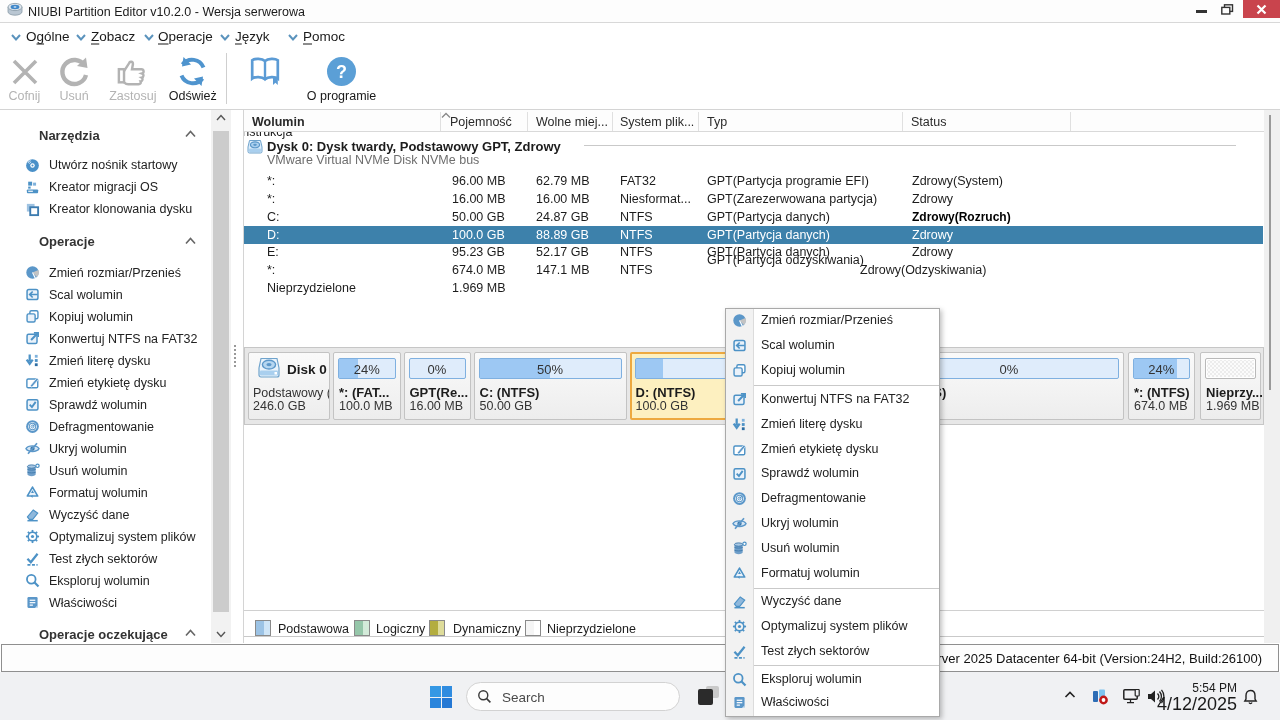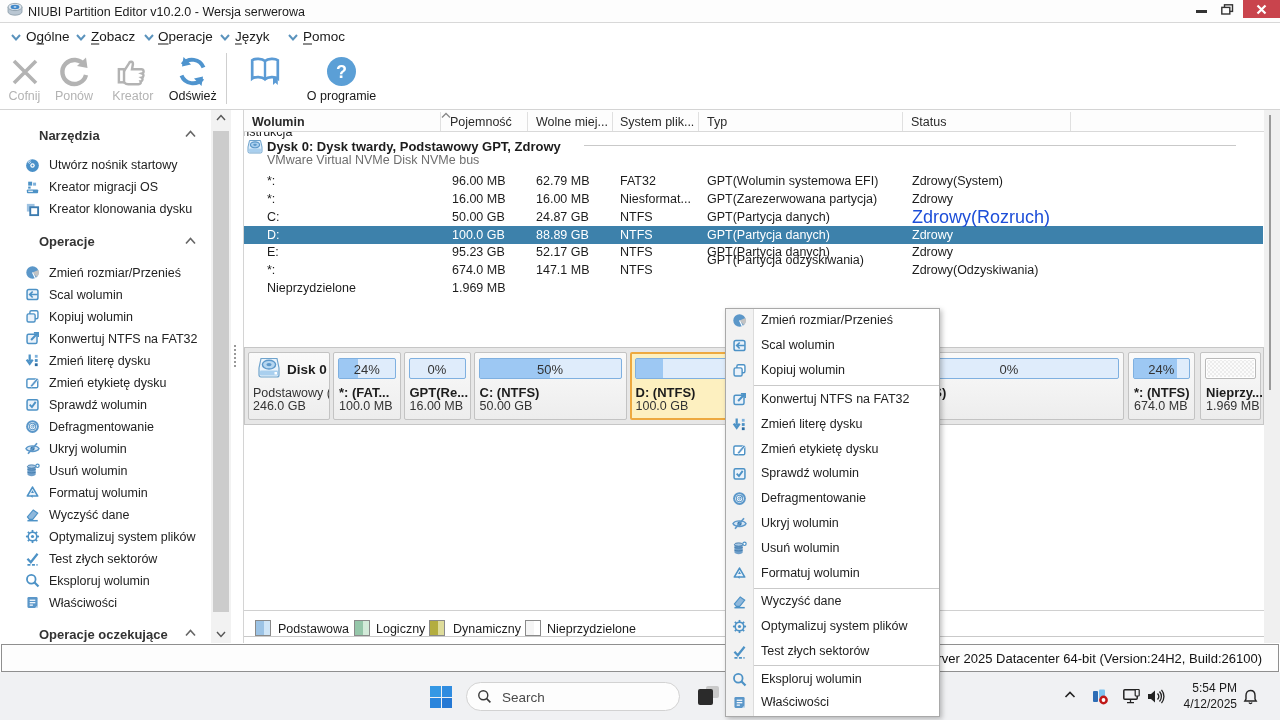--- a/index.html
+++ b/index.html
@@ -70,22 +70,22 @@
 <svg class="ab" style="left:248px;top:56px" width="34" height="31" viewBox="0 0 34 31">
     <path d="M17 5 C14 2.2 6.8 2.2 4.2 4.2 V22.5 C6.8 20.5 14 20.5 17 23.3 C20 20.5 27.2 20.5 29.8 22.5 V4.2 C27.2 2.2 20 2.2 17 5 Z" fill="#fff" stroke="#5b9bd5" stroke-width="2.7"></path>
     <path d="M17 5.5 V23.3" stroke="#5b9bd5" stroke-width="2.4"></path>
     <path d="M25 21.8 V29 L27.4 26.8 L29.8 29 V22.3" fill="#5b9bd5"></path>
   </svg>
 <svg class="ab" style="left:326px;top:56px" width="31" height="31" viewBox="0 0 31 31">
     <circle cx="15.5" cy="15.5" r="14.5" fill="#5b9fd6"></circle>
     <text x="15.5" y="22" text-anchor="middle" font-size="18" font-weight="bold" fill="#fff" font-family="Liberation Sans">?</text>
   </svg>
 <div class="txt" style="left:24.4px;top:96px;transform:translate(-50%,-50%);font-size:12.5px;color:#b3b3b3;">Cofnij</div>
-<div class="txt" style="left:74px;top:96px;transform:translate(-50%,-50%);font-size:12.5px;color:#b3b3b3;">Ponów</div>
-<div class="txt" style="left:132.8px;top:96px;transform:translate(-50%,-50%);font-size:12.5px;color:#b3b3b3;">Kreator</div>
+<div class="txt" style="left:74px;top:96px;transform:translate(-50%,-50%);font-size:12.5px;color:#b3b3b3;">Usuń</div>
+<div class="txt" style="left:132.8px;top:96px;transform:translate(-50%,-50%);font-size:12.5px;color:#b3b3b3;">Zastosuj</div>
 <div class="txt" style="left:192.8px;top:96px;transform:translate(-50%,-50%);font-size:12.5px;color:#1a1a1a;">Odśwież</div>
 <div class="txt" style="left:265.6px;top:96px;transform:translate(-50%,-50%);font-size:12.5px;color:#1a1a1a;margin-top:36px;">Instrukcja</div>
 <div class="txt" style="left:341.6px;top:96px;transform:translate(-50%,-50%);font-size:12.5px;color:#1a1a1a;">O programie</div>
 <div class="ab" style="left:0px;top:109px;width:1280px;height:1px;background:#d4d4d4;"></div>
 <div class="ab" style="left:1264px;top:130px;width:16px;height:1px;background:#d9d9d9;"></div>
 <div class="ab" style="left:0px;top:110px;width:244px;height:533px;background:#fff;border-right:1px solid #d4d4d4;"></div>
 <div class="txt" style="left:39px;top:134.5px;transform:translateY(-50%);font-size:13px;color:#333;font-weight:bold;">Narzędzia</div>
 <svg class="ab" style="left:184px;top:129px" width="13" height="10" viewBox="0 0 13 10">
     <path d="M2 7.5 L6.5 2.5 L11 7.5" fill="none" stroke="#666" stroke-width="1.6"></path>
   </svg>
@@ -261,52 +261,52 @@
     <rect x="2" y="9.5" width="12" height="3.6" rx="1" fill="#a9cfee"></rect>
   </svg>
 <div class="txt" style="left:267px;top:146px;transform:translateY(-50%);font-size:13px;color:#1c1c1c;font-weight:bold;">Dysk 0: Dysk twardy, Podstawowy GPT, Zdrowy</div>
 <div class="ab" style="left:584px;top:145px;width:652px;height:1px;background:#c9c9c9;"></div>
 <div class="txt" style="left:267px;top:159.5px;transform:translateY(-50%);font-size:12.5px;color:#6e6e6e;font-weight:normal;">VMware Virtual NVMe Disk NVMe bus</div>
 <div class="ab" style="left:244px;top:226px;width:1019px;height:17.5px;background:#3d81ab;"></div>
 <div class="txt" style="left:267px;top:181px;transform:translateY(-50%);font-size:12.5px;color:#1c1c1c;font-weight:normal;">*:</div>
 <div class="txt" style="left:452px;top:181px;transform:translateY(-50%);font-size:12.5px;color:#1c1c1c;font-weight:normal;">96.00 MB</div>
 <div class="txt" style="left:536px;top:181px;transform:translateY(-50%);font-size:12.5px;color:#1c1c1c;font-weight:normal;">62.79 MB</div>
 <div class="txt" style="left:620px;top:181px;transform:translateY(-50%);font-size:12.5px;color:#1c1c1c;font-weight:normal;">FAT32</div>
-<div class="txt" style="left:707px;top:181px;transform:translateY(-50%);font-size:12.5px;color:#1c1c1c;font-weight:normal;">GPT(Wolumin systemowa EFI)</div>
+<div class="txt" style="left:707px;top:181px;transform:translateY(-50%);font-size:12.5px;color:#1c1c1c;font-weight:normal;">GPT(Partycja programie EFI)</div>
 <div class="txt" style="left:912px;top:181px;transform:translateY(-50%);font-size:12.5px;color:#1c1c1c;font-weight:normal;">Zdrowy(System)</div>
 <div class="txt" style="left:267px;top:199px;transform:translateY(-50%);font-size:12.5px;color:#1c1c1c;font-weight:normal;">*:</div>
 <div class="txt" style="left:452px;top:199px;transform:translateY(-50%);font-size:12.5px;color:#1c1c1c;font-weight:normal;">16.00 MB</div>
 <div class="txt" style="left:536px;top:199px;transform:translateY(-50%);font-size:12.5px;color:#1c1c1c;font-weight:normal;">16.00 MB</div>
 <div class="txt" style="left:620px;top:199px;transform:translateY(-50%);font-size:12.5px;color:#1c1c1c;font-weight:normal;">Niesformat...</div>
 <div class="txt" style="left:707px;top:199px;transform:translateY(-50%);font-size:12.5px;color:#1c1c1c;font-weight:normal;">GPT(Zarezerwowana partycja)</div>
 <div class="txt" style="left:912px;top:199px;transform:translateY(-50%);font-size:12.5px;color:#1c1c1c;font-weight:normal;">Zdrowy</div>
 <div class="txt" style="left:267px;top:217px;transform:translateY(-50%);font-size:12.5px;color:#1c1c1c;font-weight:normal;">C:</div>
 <div class="txt" style="left:452px;top:217px;transform:translateY(-50%);font-size:12.5px;color:#1c1c1c;font-weight:normal;">50.00 GB</div>
 <div class="txt" style="left:536px;top:217px;transform:translateY(-50%);font-size:12.5px;color:#1c1c1c;font-weight:normal;">24.87 GB</div>
 <div class="txt" style="left:620px;top:217px;transform:translateY(-50%);font-size:12.5px;color:#1c1c1c;font-weight:normal;">NTFS</div>
 <div class="txt" style="left:707px;top:217px;transform:translateY(-50%);font-size:12.5px;color:#1c1c1c;font-weight:normal;">GPT(Partycja danych)</div>
-<div class="txt" style="left:912px;top:217px;transform:translateY(-50%);font-size:18px;color:#1d4ed8;font-weight:normal;">Zdrowy(Rozruch)</div>
+<div class="txt" style="left:912px;top:217px;transform:translateY(-50%);font-size:12px;color:#000000;font-weight:bold;">Zdrowy(Rozruch)</div>
 <div class="txt" style="left:267px;top:234.5px;transform:translateY(-50%);font-size:12.5px;color:#fff;font-weight:normal;">D:</div>
 <div class="txt" style="left:452px;top:234.5px;transform:translateY(-50%);font-size:12.5px;color:#fff;font-weight:normal;">100.0 GB</div>
 <div class="txt" style="left:536px;top:234.5px;transform:translateY(-50%);font-size:12.5px;color:#fff;font-weight:normal;">88.89 GB</div>
 <div class="txt" style="left:620px;top:234.5px;transform:translateY(-50%);font-size:12.5px;color:#fff;font-weight:normal;">NTFS</div>
 <div class="txt" style="left:707px;top:234.5px;transform:translateY(-50%);font-size:12.5px;color:#fff;font-weight:normal;">GPT(Partycja danych)</div>
 <div class="txt" style="left:912px;top:234.5px;transform:translateY(-50%);font-size:12.5px;color:#fff;font-weight:normal;">Zdrowy</div>
 <div class="txt" style="left:267px;top:252px;transform:translateY(-50%);font-size:12.5px;color:#1c1c1c;font-weight:normal;">E:</div>
 <div class="txt" style="left:452px;top:252px;transform:translateY(-50%);font-size:12.5px;color:#1c1c1c;font-weight:normal;">95.23 GB</div>
 <div class="txt" style="left:536px;top:252px;transform:translateY(-50%);font-size:12.5px;color:#1c1c1c;font-weight:normal;">52.17 GB</div>
 <div class="txt" style="left:620px;top:252px;transform:translateY(-50%);font-size:12.5px;color:#1c1c1c;font-weight:normal;">NTFS</div>
 <div class="txt" style="left:707px;top:252px;transform:translateY(-50%);font-size:12.5px;color:#1c1c1c;font-weight:normal;">GPT(Partycja danych)</div>
 <div class="txt" style="left:912px;top:252px;transform:translateY(-50%);font-size:12.5px;color:#1c1c1c;font-weight:normal;">Zdrowy</div>
 <div class="txt" style="left:267px;top:270px;transform:translateY(-50%);font-size:12.5px;color:#1c1c1c;font-weight:normal;">*:</div>
 <div class="txt" style="left:452px;top:270px;transform:translateY(-50%);font-size:12.5px;color:#1c1c1c;font-weight:normal;">674.0 MB</div>
 <div class="txt" style="left:536px;top:270px;transform:translateY(-50%);font-size:12.5px;color:#1c1c1c;font-weight:normal;">147.1 MB</div>
 <div class="txt" style="left:620px;top:270px;transform:translateY(-50%);font-size:12.5px;color:#1c1c1c;font-weight:normal;">NTFS</div>
 <div class="txt" style="left:707px;top:260px;transform:translateY(-50%);font-size:12.5px;color:#1c1c1c;font-weight:normal;">GPT(Partycja odzyskiwania)</div>
-<div class="txt" style="left:912px;top:270px;transform:translateY(-50%);font-size:12.5px;color:#1c1c1c;font-weight:normal;">Zdrowy(Odzyskiwania)</div>
+<div class="txt" style="left:860px;top:270px;transform:translateY(-50%);font-size:12.5px;color:#1c1c1c;font-weight:normal;">Zdrowy(Odzyskiwania)</div>
 <div class="txt" style="left:267px;top:287.5px;transform:translateY(-50%);font-size:12.5px;color:#1c1c1c;font-weight:normal;">Nieprzydzielone</div>
 <div class="txt" style="left:452px;top:287.5px;transform:translateY(-50%);font-size:12.5px;color:#1c1c1c;font-weight:normal;">1.969 MB</div>
 <div class="ab" style="left:1264px;top:110px;width:16px;height:533px;background:#f0f0f0;"></div>
 <div class="ab" style="left:1269px;top:115px;width:2px;height:275px;background:#9a9a9a;"></div>
 <div class="ab" style="left:244px;top:347px;width:1020px;height:78px;background:#e7e7e7;border:1px solid #c6c6c6;"></div>
 <div class="ab" style="left:247.5px;top:352px;width:82.5px;height:68px;background:linear-gradient(180deg,#fafafa,#ededed);border:1px solid #c3c3c3;border-radius:2px;"></div>
 <svg class="ab" style="left:257px;top:356px" width="24" height="24" viewBox="0 0 24 24">
     <path d="M4 2.5 H20 L22 12 V19 A2 2 0 0 1 20 21 H4 A2 2 0 0 1 2 19 V12 Z" fill="#e9f3fb" stroke="#6fa3cc" stroke-width="1.2"></path>
     <ellipse cx="12" cy="8.6" rx="6.6" ry="4.4" fill="#b5d6f0" stroke="#5b97c9" stroke-width="1.4"></ellipse>
     <ellipse cx="12" cy="8.6" rx="2.6" ry="1.6" fill="#5b97c9"></ellipse>
@@ -390,21 +390,21 @@
     <rect x="0.8" y="0.8" width="13.4" height="9.4" rx="1" fill="none" stroke="#222" stroke-width="1.5"></rect>
     <path d="M7.5 10.5 V13.5 M4 13.7 H11" stroke="#222" stroke-width="1.3"></path>
     <rect x="12.2" y="0.5" width="4" height="6.5" rx="0.8" fill="#f0f1f3" stroke="#222" stroke-width="1.2"></rect>
     <path d="M13.4 0.5 V-0.5 M15 0.5 V-0.5" stroke="#222" stroke-width="1"></path>
   </svg>
 <svg class="ab" style="left:1147px;top:689px" width="18" height="15" viewBox="0 0 18 15">
     <path d="M1 5 H4 L8 1.5 V13.5 L4 10 H1 Z" fill="#222"></path>
     <path d="M10.5 4.5 A4.5 4.5 0 0 1 10.5 10.5 M12.5 2.5 A7.5 7.5 0 0 1 12.5 12.5 M14.5 0.8 A10.5 10.5 0 0 1 14.5 14.2" fill="none" stroke="#222" stroke-width="1.3"></path>
   </svg>
 <div class="txt" style="right:43px;top:687.5px;transform:translateY(-50%);font-size:12px;color:#1a1a1a;font-weight:normal;">5:54 PM</div>
-<div class="txt" style="right:43px;top:703.5px;transform:translateY(-50%);font-size:12px;color:#1a1a1a;font-weight:normal;">4/12/2025</div>
+<div class="txt" style="right:43px;top:703.5px;transform:translateY(-50%);font-size:18px;color:#1a1a1a;font-weight:normal;">4/12/2025</div>
 <svg class="ab" style="left:1243px;top:689px" width="15" height="16" viewBox="0 0 15 16">
     <path d="M7.5 1.5 C4.5 1.5 3 3.8 3 6.5 V10 L1.8 12 H13.2 L12 10 V6.5 C12 3.8 10.5 1.5 7.5 1.5 Z" fill="none" stroke="#222" stroke-width="1.4"></path>
     <path d="M6 13.5 A1.6 1.6 0 0 0 9 13.5" fill="none" stroke="#222" stroke-width="1.3"></path>
   </svg>
 <div class="ab" style="left:725px;top:308px;width:215px;height:409px;background:#fff;border:1px solid #a9a9a9;box-shadow:2px 2px 5px rgba(0,0,0,0.25);"></div>
 <div class="ab" style="left:726px;top:309px;width:27px;height:407px;background:#f2f2f2;"></div>
 <div class="ab" style="left:753px;top:309px;width:1px;height:407px;background:#dcdcdc;"></div>
 <svg class="ab" style="left:732px;top:312.5px" width="15" height="15" viewBox="0 0 16 16">
     <circle cx="8" cy="8" r="6.6" fill="#5b97c9"></circle>
     <path d="M8 8 L14.3 5.2 A6.6 6.6 0 0 1 12.6 12.8 Z" fill="#c3c3c3"></path>

